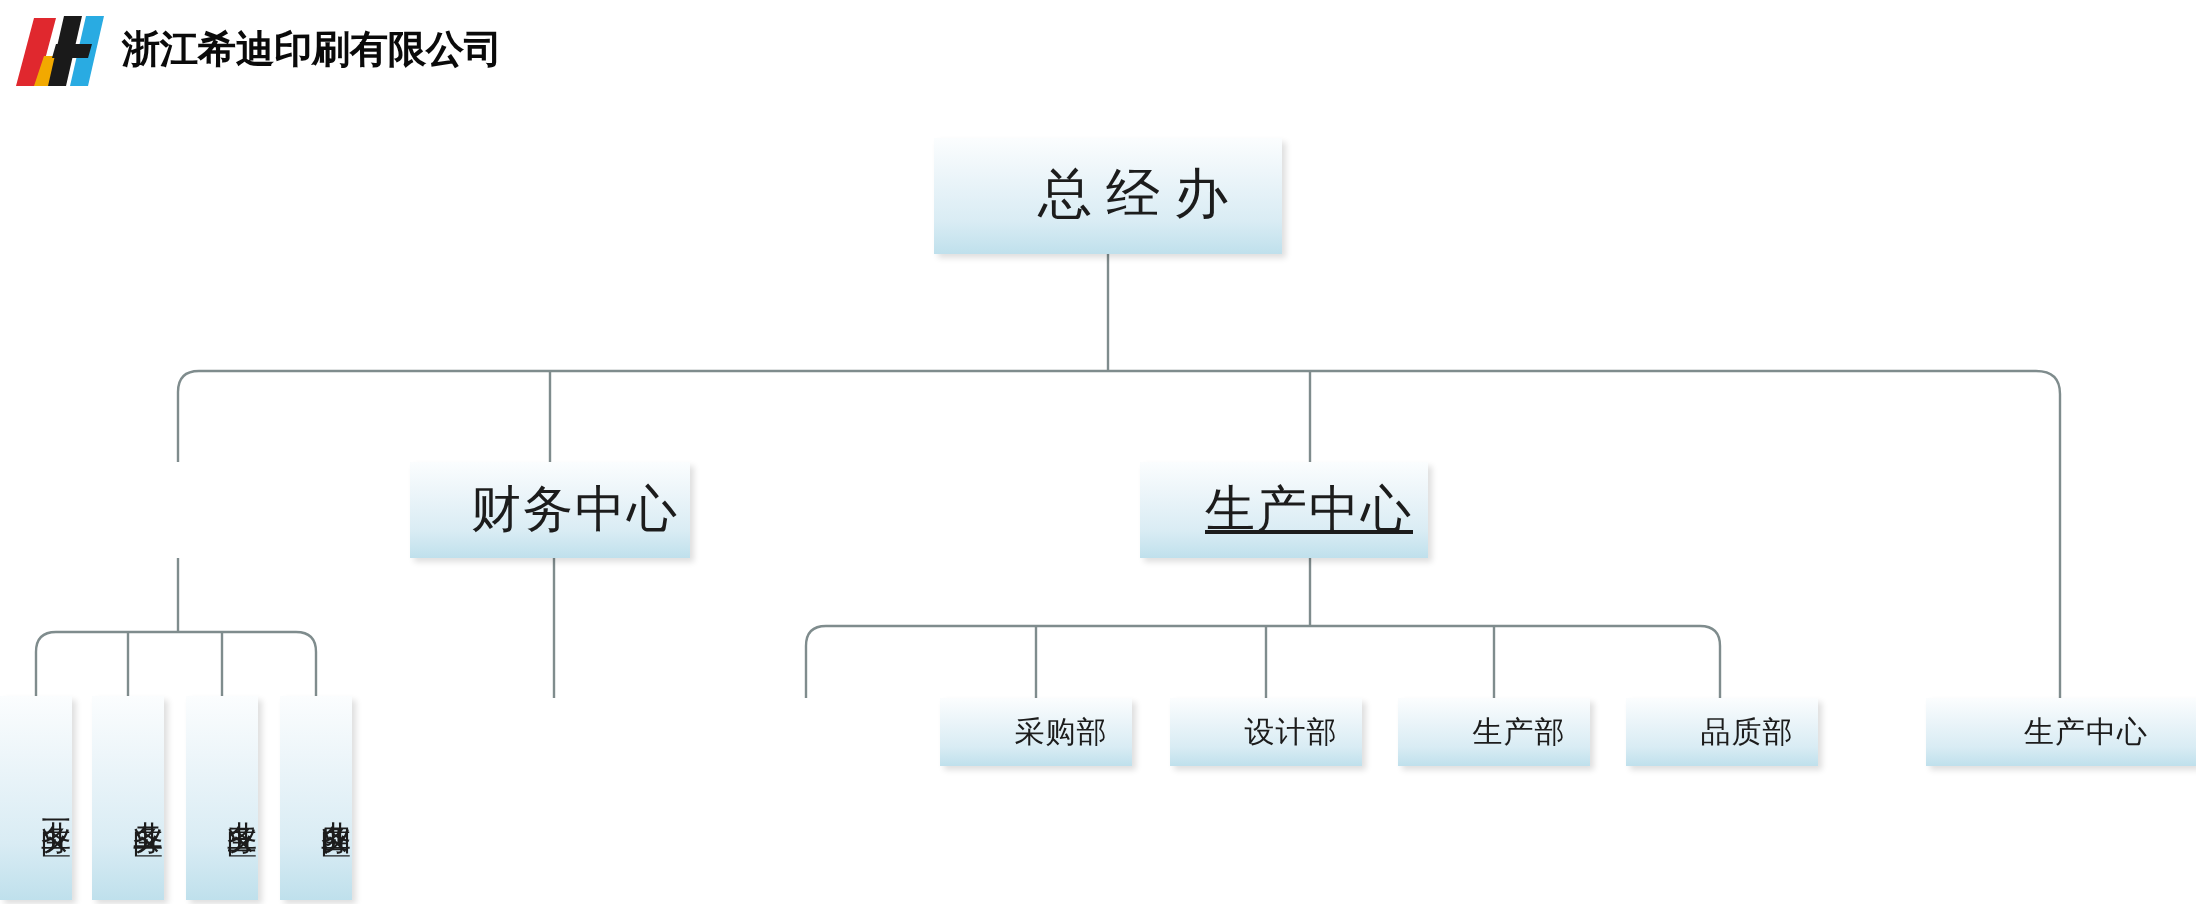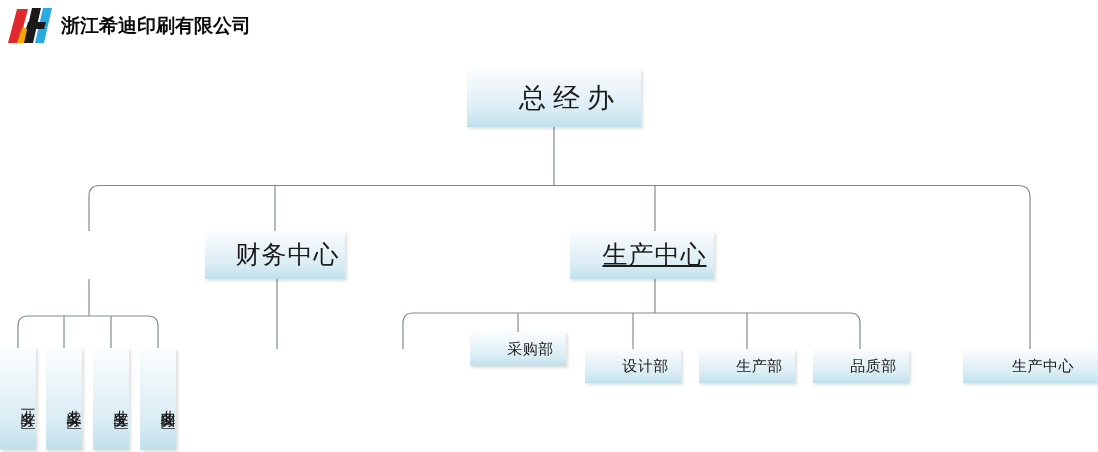--- a/index.html
+++ b/index.html
@@ -152,21 +152,21 @@
     <div class="node vert" style="left:0px;top:348px;width:36px;height:102px;">业务一区</div>
 
     <div class="node vert" style="left:46px;top:348px;width:36px;height:102px;">业务二区</div>
 
     <div class="node vert" style="left:93px;top:348px;width:36px;height:102px;">业务三区</div>
 
     <div class="node vert" style="left:140px;top:348px;width:36px;height:102px;">业务四区</div>
 
 
 
-    <div class="node level3" style="left:470px;top:332px;width:96px;height:34px;">采购部</div>
+    <div class="node level3" style="left:470px;top:349px;width:96px;height:34px;">采购部</div>
 
     <div class="node level3" style="left:585px;top:349px;width:96px;height:34px;">设计部</div>
 
     <div class="node level3" style="left:699px;top:349px;width:96px;height:34px;">生产部</div>
 
     <div class="node level3" style="left:813px;top:349px;width:96px;height:34px;">品质部</div>
 
   </div>
 </div>
 

